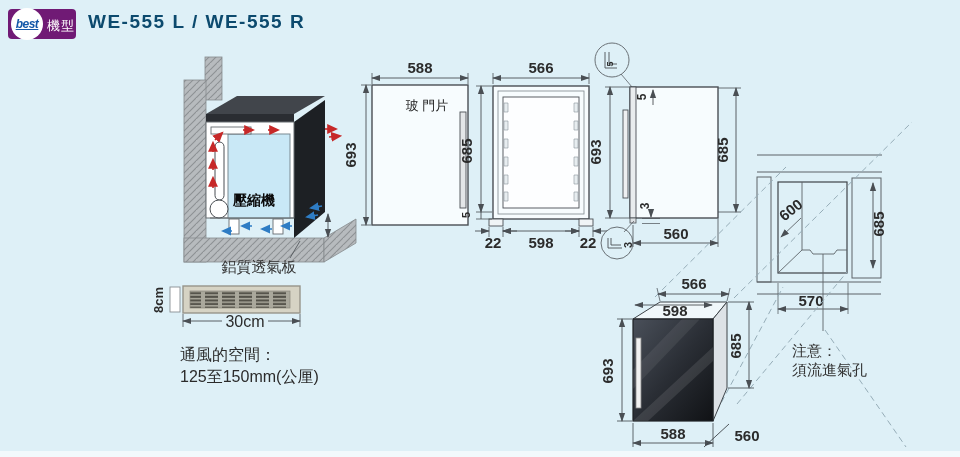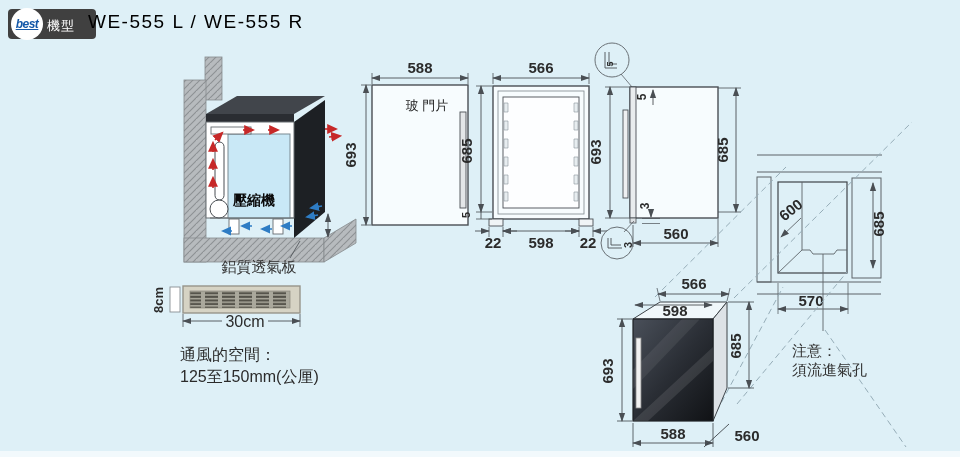--- a/index.html
+++ b/index.html
@@ -3,37 +3,37 @@
 <meta charset="utf-8">
 <style>
   html,body{margin:0;padding:0;}
   body{
     width:960px;height:457px;position:relative;overflow:hidden;
     background:#def0f7;
     font-family:"Liberation Sans","DejaVu Sans",sans-serif;
   }
   .hdr{position:absolute;left:0;top:0;width:960px;height:50px;}
   .badge{
-    position:absolute;left:8px;top:9px;width:88px;height:30px;
-    background:#404040;border-radius:4px;
+    position:absolute;left:8px;top:9px;width:68px;height:30px;
+    background:#701a75;border-radius:4px;
   }
   .badge-circle{
     position:absolute;left:3px;top:-1px;width:32px;height:32px;border-radius:50%;
     background:#ffffff;display:flex;align-items:center;justify-content:center;
   }
   .badge-logo{
     color:#1458a8;font-weight:bold;font-style:italic;font-size:12px;
     text-decoration:underline;letter-spacing:-0.5px;
   }
   .badge-label{
     position:absolute;left:39px;top:8px;color:#ffffff;font-size:13px;letter-spacing:1px;text-align:right;
   }
   .page-title{
-    position:absolute;left:88px;top:11px;font-size:19px;font-weight:400;
-    color:#000000;letter-spacing:1.5px;
+    position:absolute;left:88px;top:11px;font-size:19px;font-weight:700;
+    color:#0c4a6e;letter-spacing:1.5px;
   }
   svg text{fill:#2b2b2b;}
   .dim{font-size:15px;font-weight:600;}
   .dimS{font-size:11px;font-weight:600;}
   .cjk13{font-size:13px;fill:#1a1a1a;}
   .cjk14{font-size:14px;fill:#0a0a0a;font-weight:600;}
   .cjk15{font-size:15px;fill:#333333;}
   .cjk16{font-size:16px;fill:#2b2b2b;}
 </style>
 </head>

